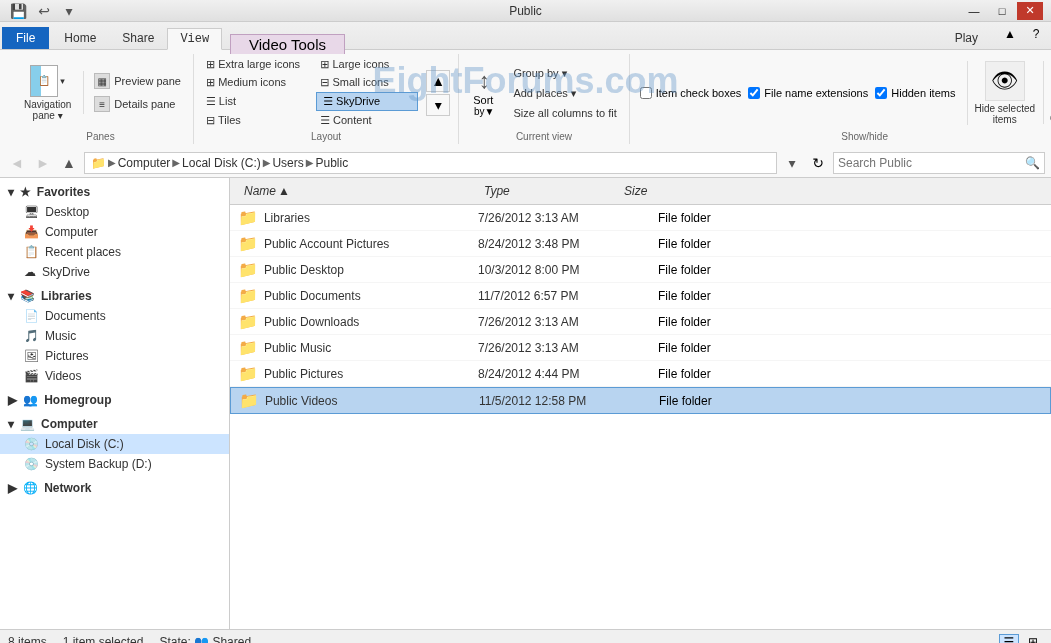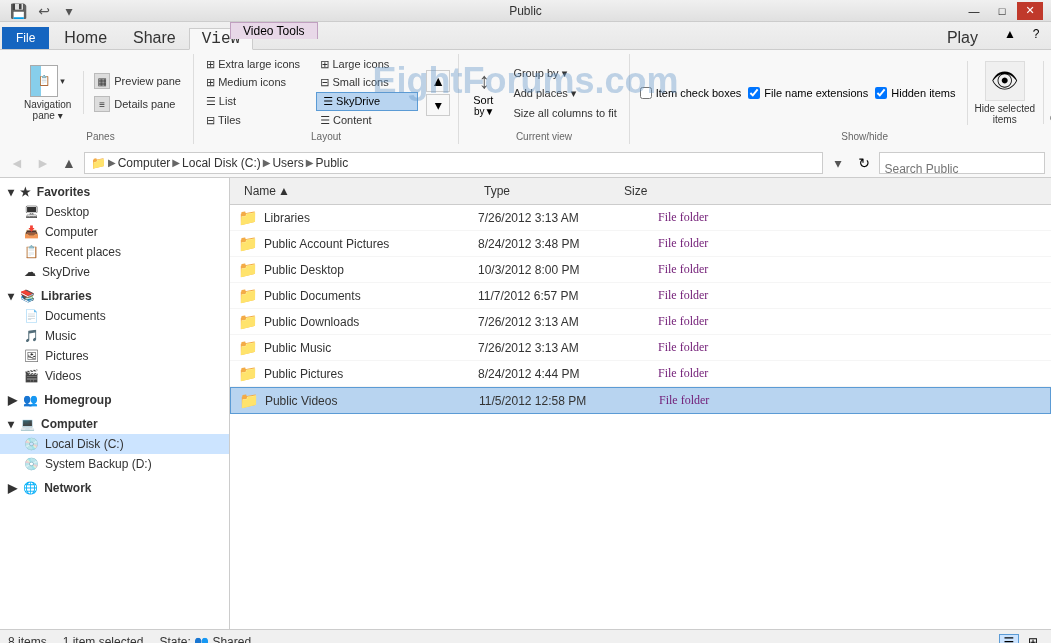--- a/index.html
+++ b/index.html
@@ -54,21 +54,21 @@
       display: flex;
       align-items: flex-end;
       height: 28px;
       padding-left: 2px;
       background: linear-gradient(to bottom, #f0f0f0, #e8e8e8);
       border-bottom: 1px solid #ccc;
     }
     .ribbon-tab {
       padding: 4px 12px;
       cursor: pointer;
-      font-size: 16px;
+      font-size: 12px;
       color: #333;
       border: 1px solid transparent;
       height: 22px;
       display: flex;
       align-items: center;
       margin-top: 12px;
     }
     .ribbon-tab.active {
       background: #f8f8f8;
       border: 1px solid #ccc;
@@ -199,23 +199,22 @@
       font-size: 14px;
       display: flex; align-items: center; justify-content: center;
     }
     .search-box {
       display: flex;
       align-items: center;
       background: white;
       border: 1px solid #ccc;
       height: 22px;
       padding: 9px 4px;
-      width: 166px;
+      width: 212px;
       gap: 4px;
-      flex-direction: column;
     }
     .search-input {
       border: none;
       outline: none;
       font-size: 12px;
       color: #666;
       flex: 1;
       background: transparent;
     }
 
@@ -273,20 +272,21 @@
       top: 0;
     }
     .col-header {
       cursor: pointer;
       font-size: 12px;
       color: #333;
       padding: 2px 6px;
       display: flex;
       align-items: center;
       gap: 2px;
+      font-style: italic;
     }
     .col-name { width: 240px; }
     .col-date { width: 180px; }
     .col-type { width: 140px; }
     .col-size { width: 100px; }
 
     .file-row {
       display: flex;
       align-items: center;
       padding: 3px 8px;
@@ -295,21 +295,21 @@
       border-bottom: 1px solid #f5f5f5;
     }
     .file-row.selected {
       background: #b8d4f0;
       border: 1px solid #5b9bd5;
     }
     .file-row .col-name { display: flex; align-items: center; gap: 6px; }
     .folder-icon { color: #ffa500; font-size: 16px; }
     .file-name { color: #333; }
     .file-date { width: 180px; color: #333; }
-    .file-type { width: 140px; color: #701a75; font-family: Liberation Serif, serif; }
+    .file-type { width: 140px; color: #000000; }
     .file-size { width: 100px; color: #333; }
 
     
     .status-bar {
       display: flex;
       align-items: center;
       padding: 3px 8px;
       background: #f0f0f0;
       border-top: 1px solid #ccc;
       height: 24px;
@@ -372,21 +372,21 @@
   <div class="ribbon-tabs-wrapper">
     <div class="ribbon-tabs">
       <div class="file-tab">File</div>
       <div class="ribbon-tab">Home</div>
       <div class="ribbon-tab">Share</div>
       <div class="ribbon-tab active">View</div>
       <div style="margin-left: auto; margin-right: 60px;">
         <div class="ribbon-tab">Play</div>
       </div>
 
-      <div style="position:absolute; left:230px; top:0; background:#e8d8e8; padding:1px 12px; font-size:12px; border:1px solid #c0a0c0; border-bottom:none; z-index:5;">Video Tools</div>
+      <div style="position:absolute; left:230px; top:12px; background:#e8d8e8; padding:1px 18px; font-size:15px; border:1px solid #c0a0c0; border-bottom:none; z-index:5;">Video Tools</div>
 
       <div style="position:absolute; right:4px; top:3px; display:flex; gap:4px;">
         <button style="background:transparent; border:none; cursor:pointer; font-size:12px; width:22px; height:18px;">▲</button>
         <button style="background:transparent; border:none; cursor:pointer; font-size:12px; width:22px; height:18px;">?</button>
       </div>
     </div>
   </div>
 
   <div class="ribbon-content">
 

